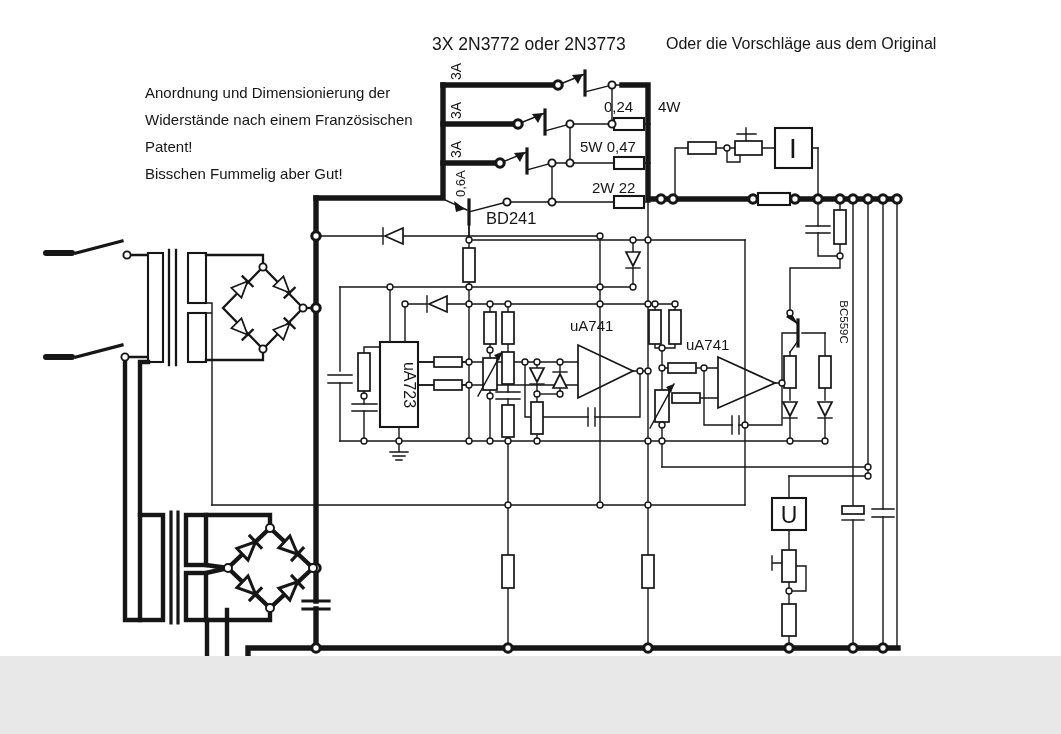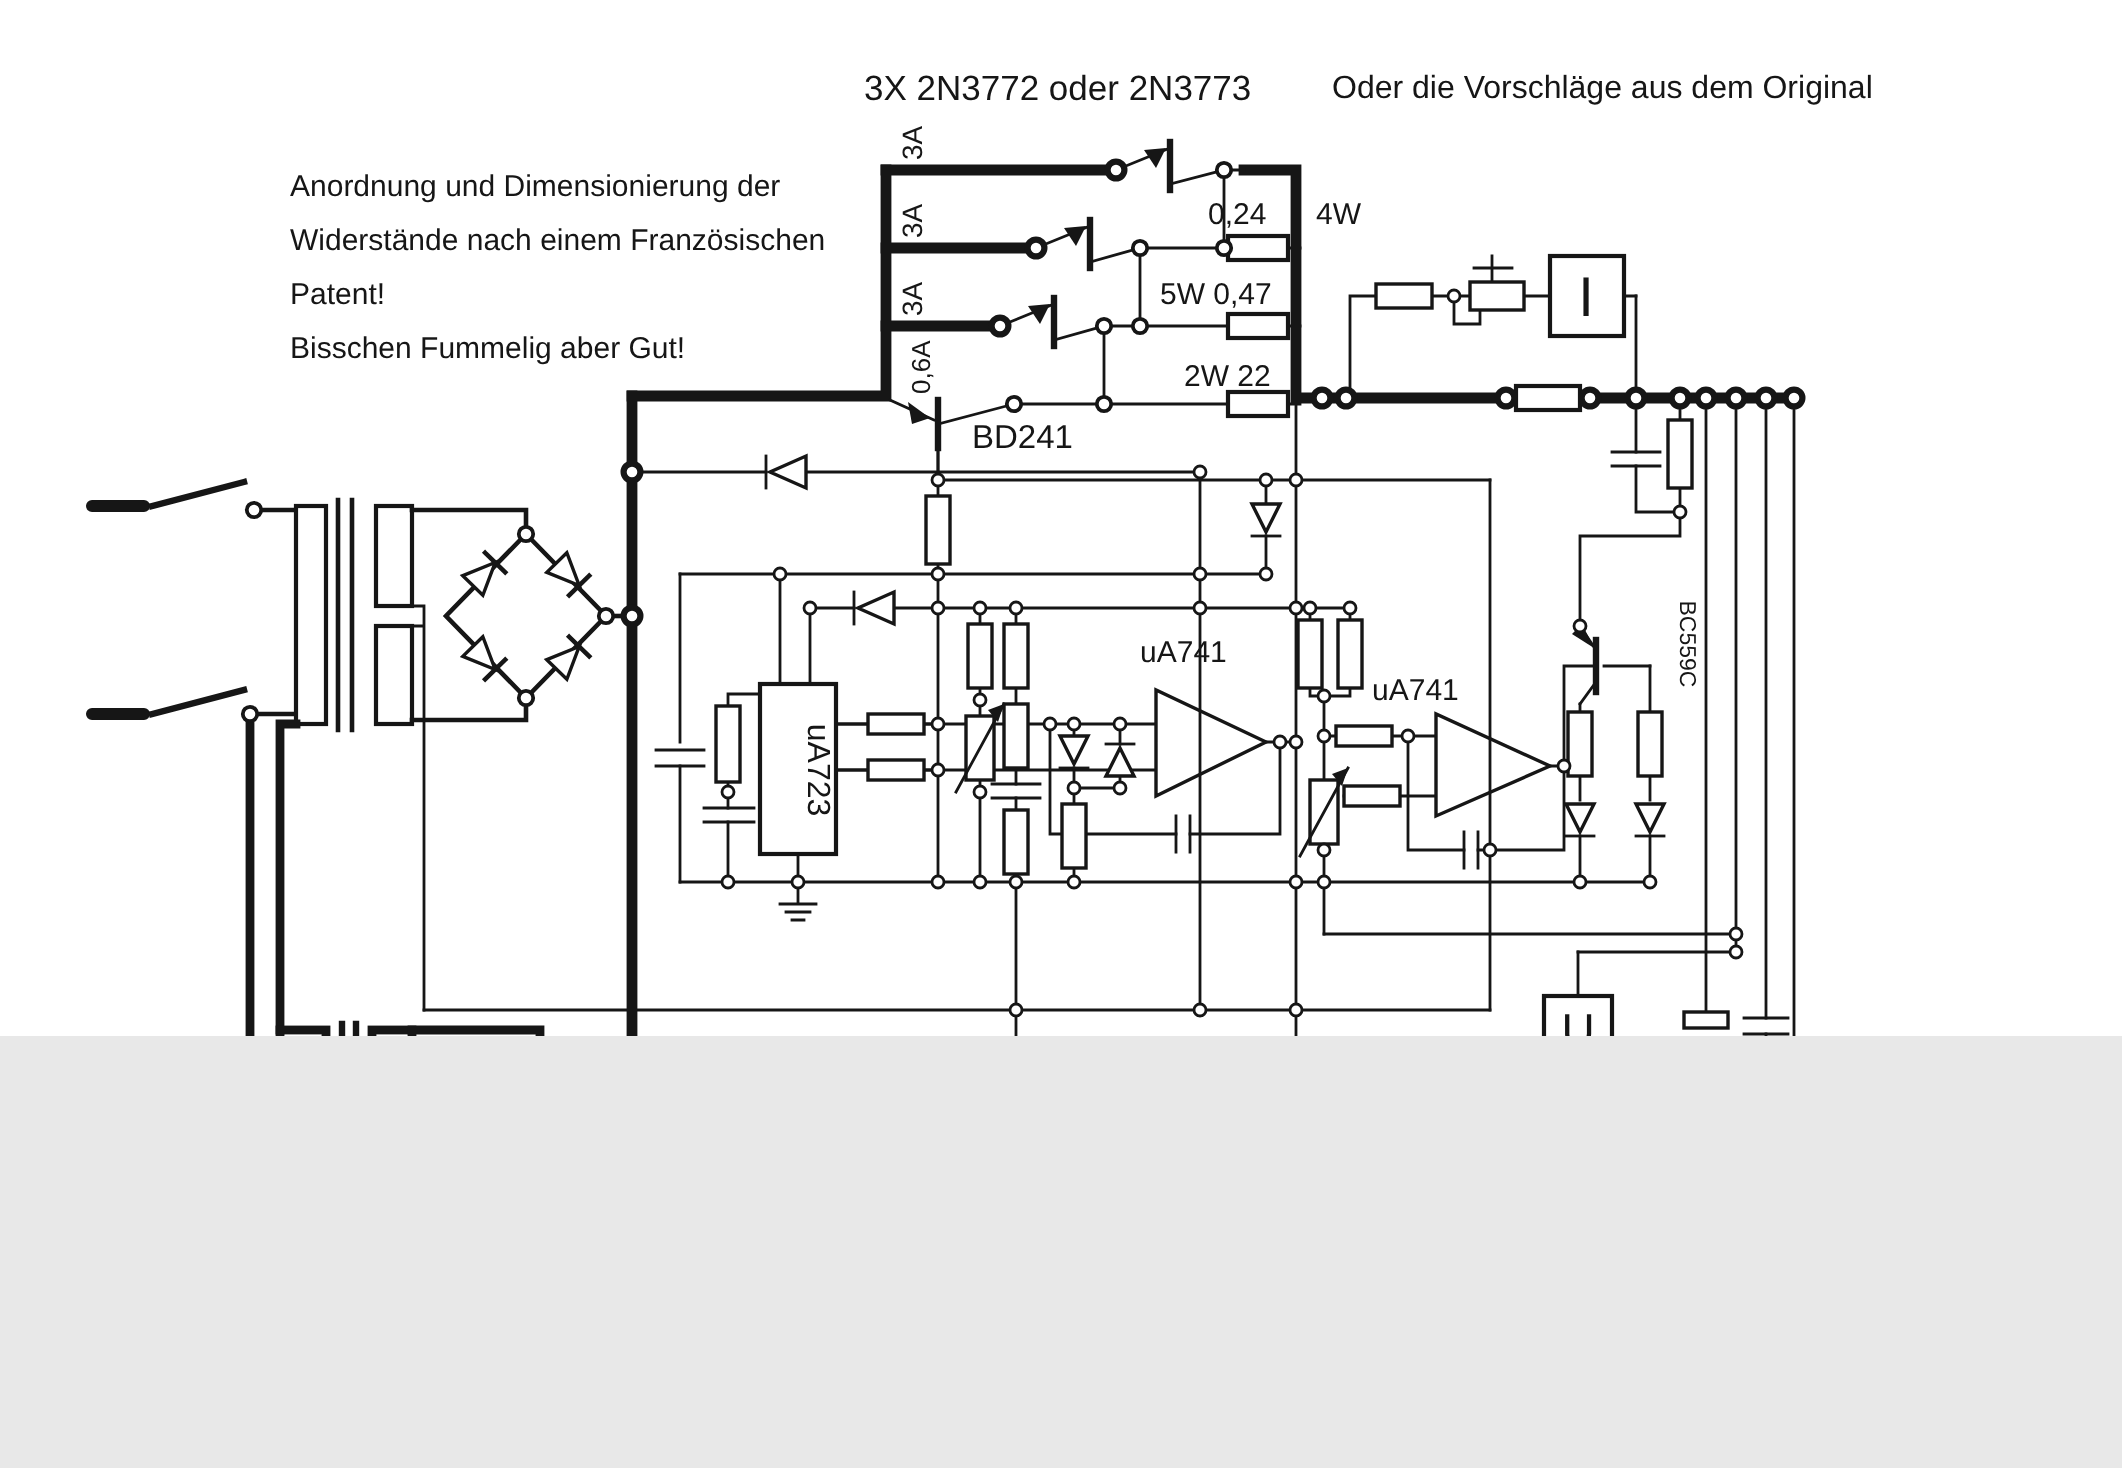--- a/index.html
+++ b/index.html
@@ -1,16 +1,16 @@
 <!DOCTYPE html>
 <html><head>
 <meta charset="utf-8">
 <style>
   html,body{margin:0;padding:0;background:#e8e8e8;}
-  .stage{width:1061px;height:518px;background:#ffffff;position:relative;margin:0 auto;
+  .stage{width:1061px;height:656px;background:#ffffff;position:relative;margin:0 auto;
          font-family:"Liberation Sans", sans-serif;}
   svg{display:block}
   svg text{fill:#161616;font-family:"Liberation Sans", sans-serif;}
   .thin{stroke:#161616;stroke-width:1.4;fill:none;stroke-linecap:square}
   .med{stroke:#161616;stroke-width:2.3;fill:none;stroke-linecap:square}
   .med2{stroke:#161616;stroke-width:3.2;fill:none;stroke-linecap:square}
   .thick{stroke:#161616;stroke-width:5.4;fill:none;stroke-linecap:square}
   .thick2{stroke:#161616;stroke-width:4.4;fill:none;stroke-linecap:square}
   .box{stroke:#161616;stroke-width:1.7;fill:#ffffff}
   .boxp{stroke:#161616;stroke-width:2.1;fill:#ffffff}

